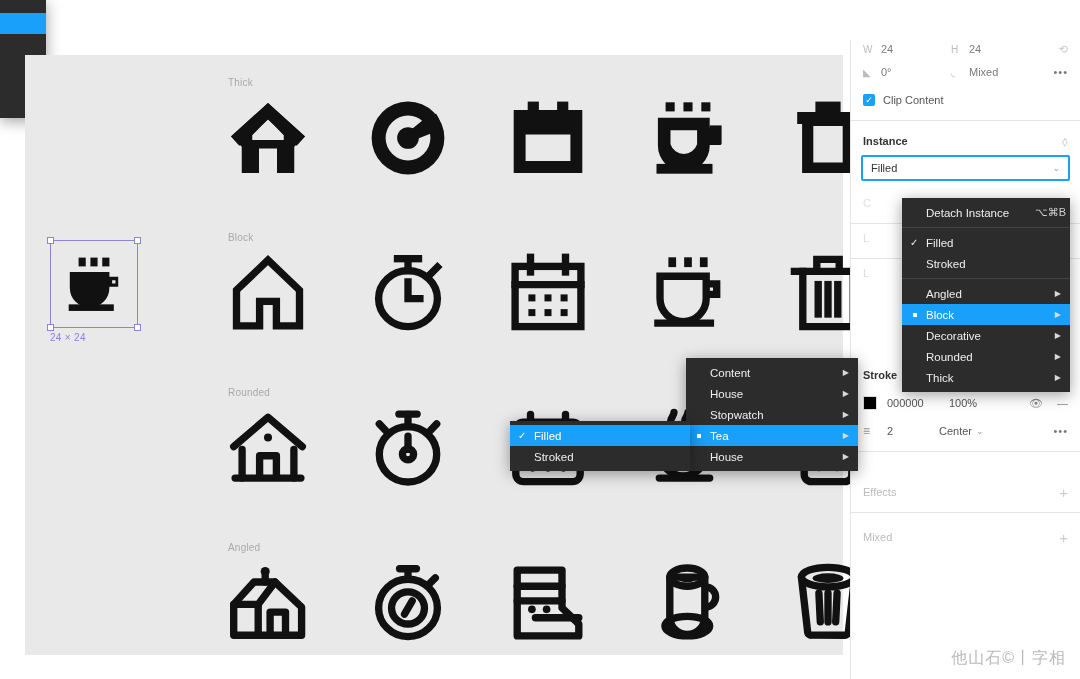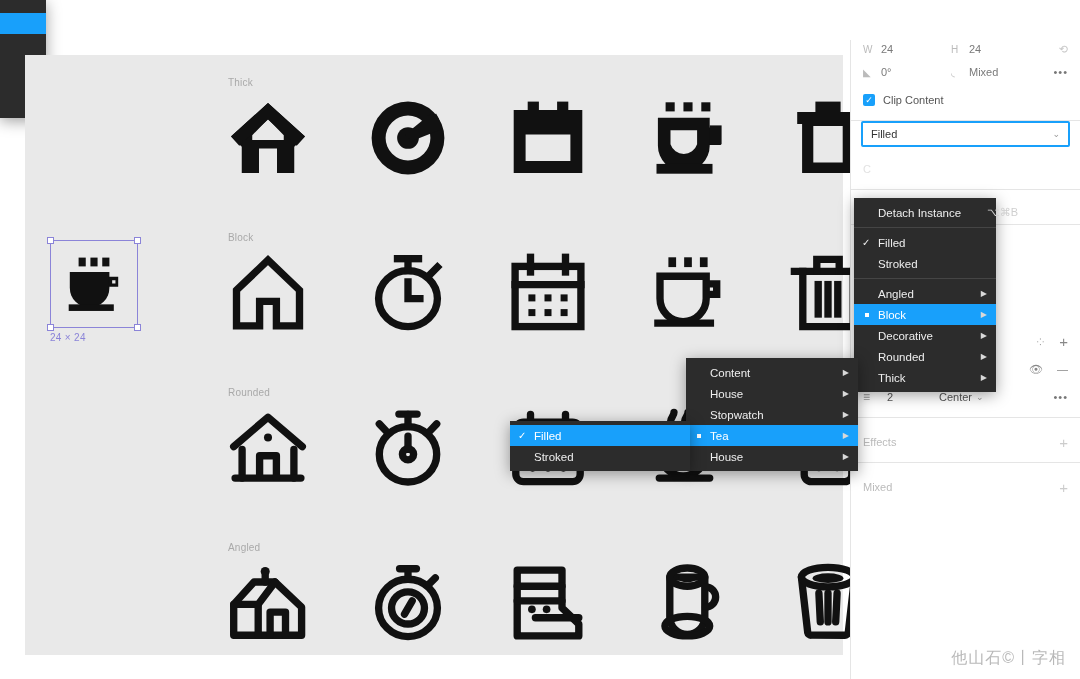--- a/index.html
+++ b/index.html
@@ -198,21 +198,21 @@
     margin-left: auto;
     padding-left: 26px;
     color: #cfcfcf;
     font-size: 11px;
   }
   .menu-div {
     height: 1px; background: #454545;
     margin: 4px 0;
   }
 
-  #menu-instance { left: 854px; top: 198px; width: 142px; }
+  #menu-instance { left: 902px; top: 198px; width: 168px; }
   #menu-level2   { left: 686px; top: 358px; width: 172px; }
   #menu-level3   { left: 510px; top: 421px; width: 180px; }
   #menu-stub     { left: 1034px; top: 356px; width: 46px; height: 118px;
                    background: #2c2c2c; z-index: 39;
                    box-shadow: 0 3px 14px rgba(0,0,0,.38); }
   #menu-stub .stub-hl {
     position: absolute; left: 0; top: 13px; width: 46px; height: 21px;
     background: #18a0fb;
   }
 
@@ -490,20 +490,24 @@
       <div class="dots" style="margin-left:auto;">•••</div>
     </div>
 
     <div class="panel-row">
       <span class="checkbox">✓</span>
       <span style="color:#555;">Clip Content</span>
     </div>
 
     <div class="panel-sep"></div>
 
+    <div class="panel-row" style="margin-top:6px;">
+      <span class="sec-title">Instance</span>
+      <span style="margin-left:auto; color:#c8c8c8; font-size:14px;">⬨</span>
+    </div>
     <div id="instance-field">
       <span>Filled</span>
       <span class="caret">⌄</span>
     </div>
 
     <div class="panel-row" style="margin-top:8px; color:#e2e2e2;">
       <span>C</span>
     </div>
     <div class="panel-sep"></div>
     <div class="panel-row" style="color:#dddddd;">
@@ -529,21 +533,21 @@
     <div class="panel-row">
       <span style="color:#999; width:24px; font-size:12px;">≡</span>
       <span style="color:#555; width:52px;">2</span>
       <span style="color:#555;">Center</span>
       <span style="color:#999; margin-left:4px; font-size:9px;">⌄</span>
       <span class="dots" style="margin-left:auto;">•••</span>
     </div>
 
     <div class="panel-sep"></div>
 
-    <div class="panel-row" style="margin-top:10px;">
+    <div class="panel-row" style="margin-top:26px;">
       <span class="sec-title muted">Effects</span>
       <span class="plus" style="margin-left:auto; color:#cccccc;">+</span>
     </div>
 
     <div class="panel-sep"></div>
 
     <div class="panel-row" style="margin-top:10px;">
       <span class="sec-title muted">Mixed</span>
       <span class="plus" style="margin-left:auto; color:#cccccc;">+</span>
     </div>

